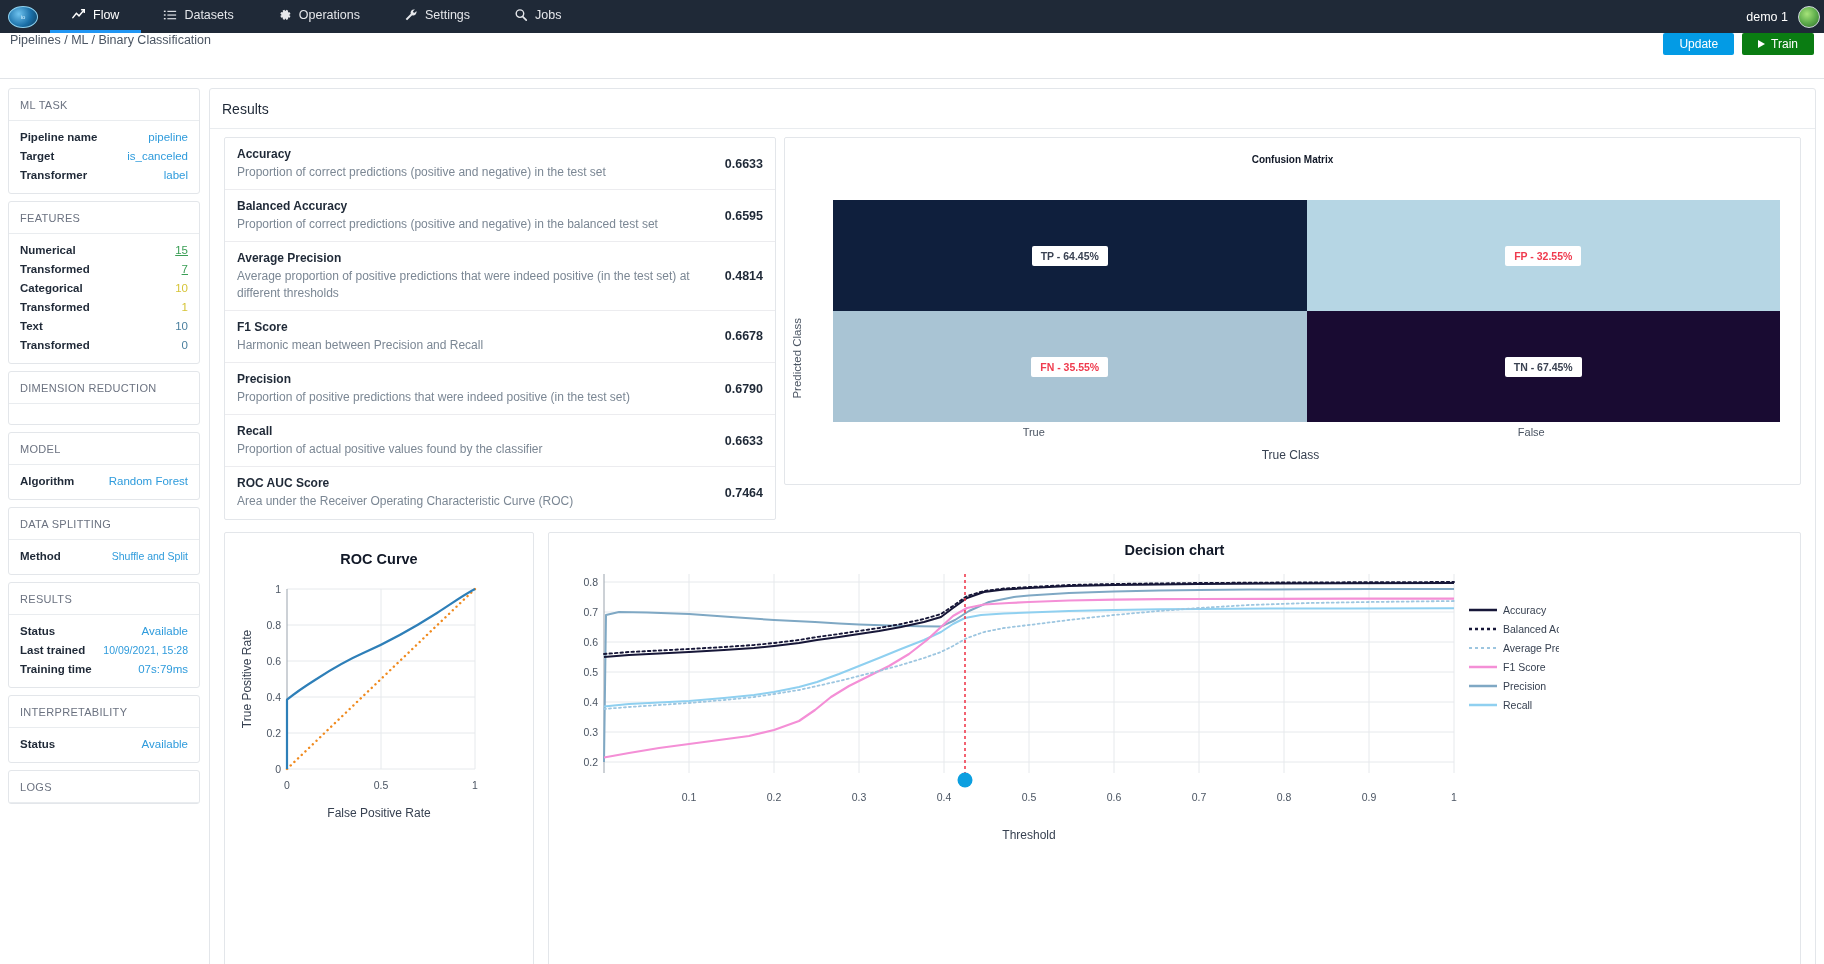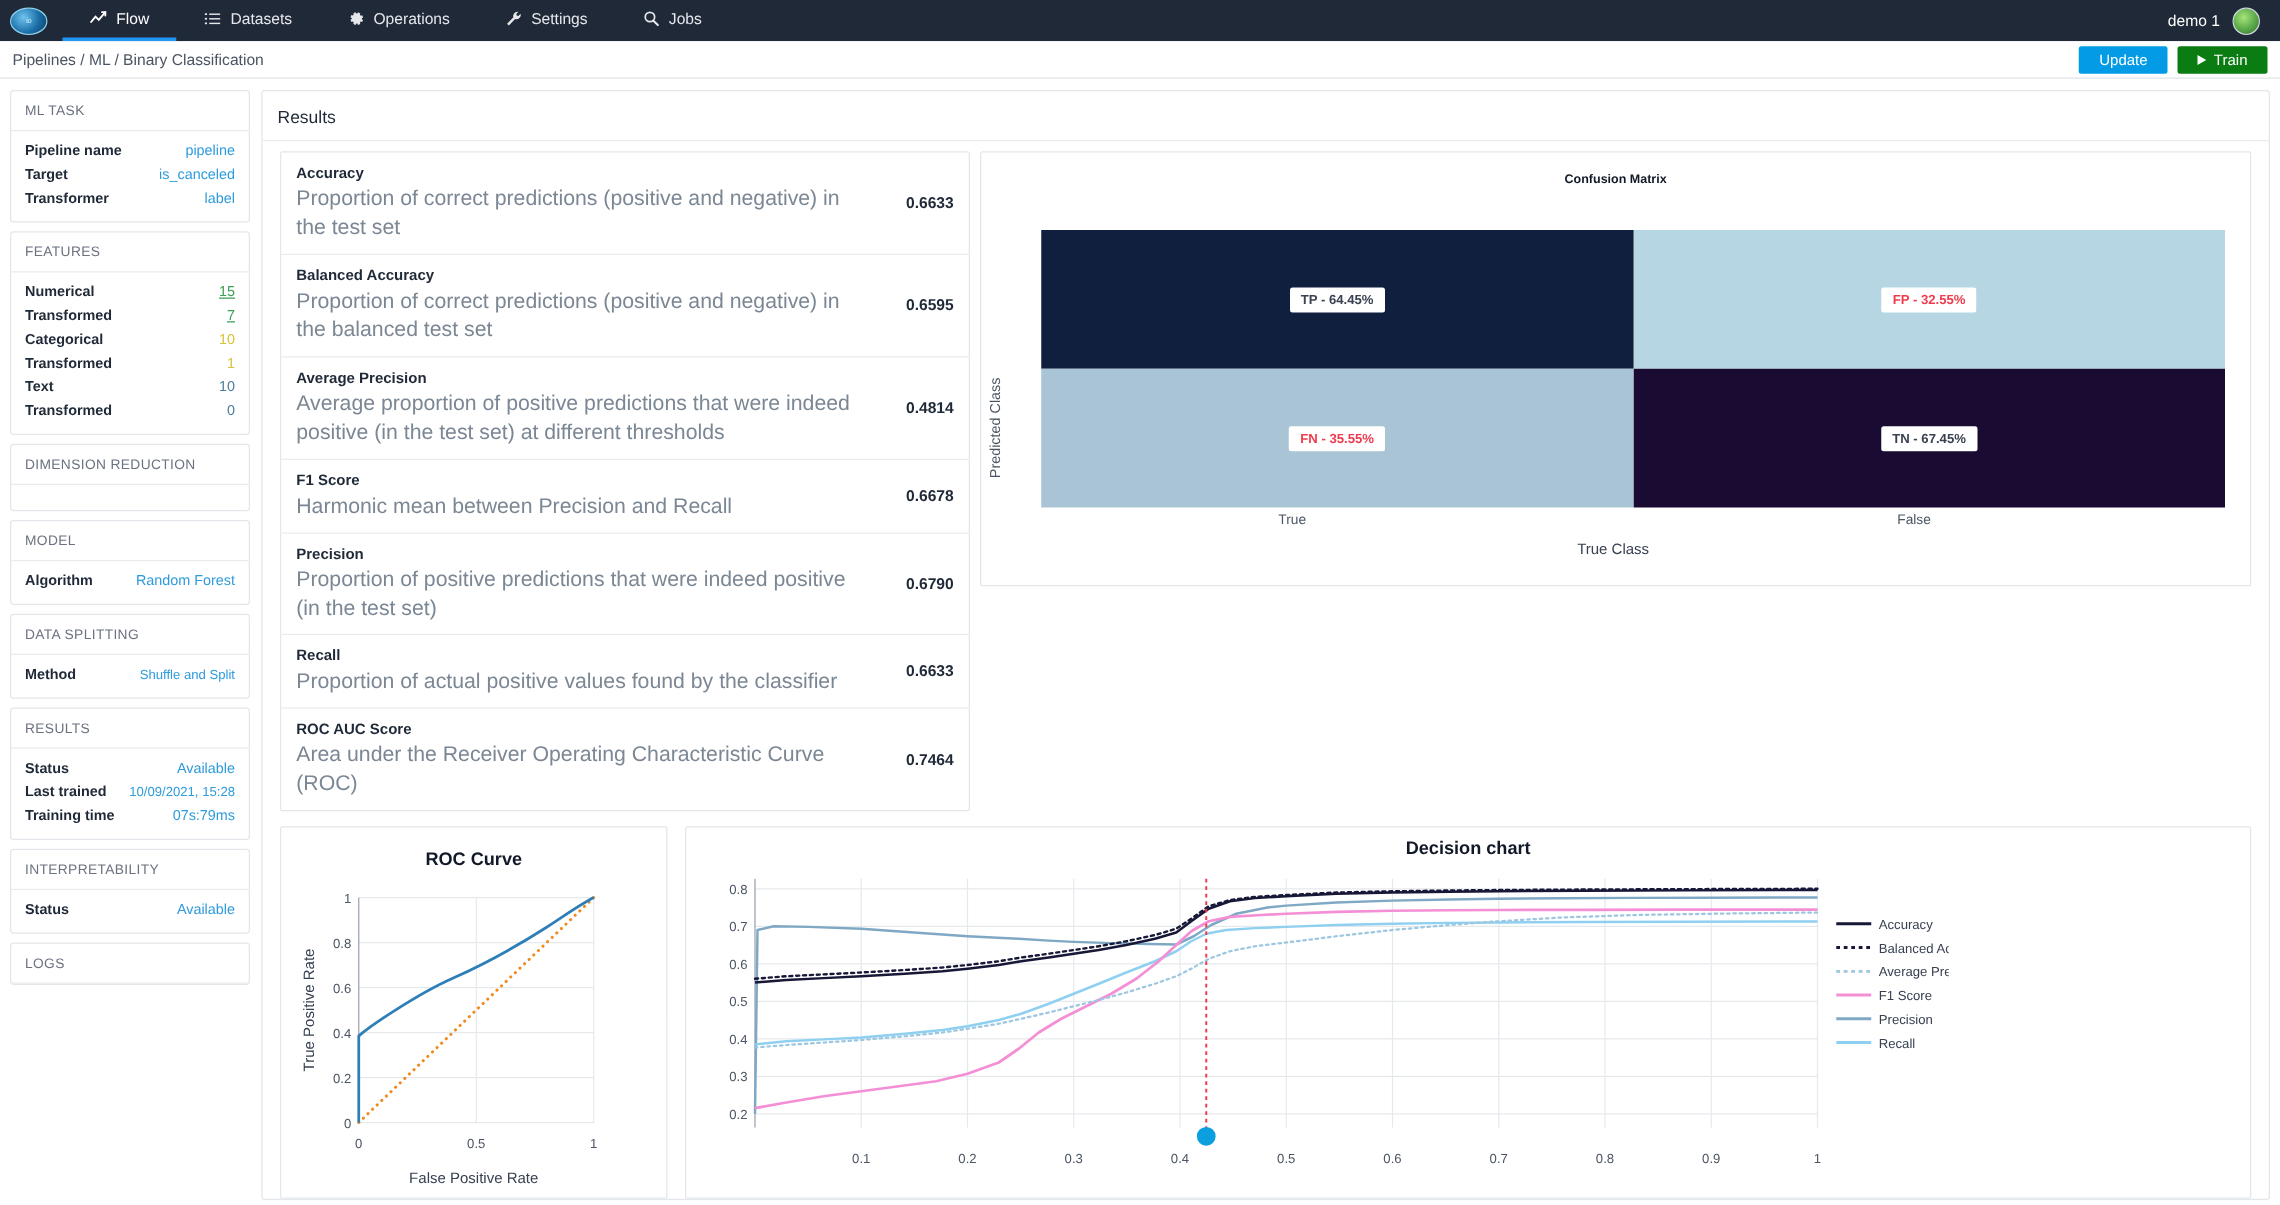--- a/index.html
+++ b/index.html
@@ -36,34 +36,34 @@
     padding: 0 22px;
     font-size: 12.5px;
     color: #e5e7eb;
     cursor: pointer;
     border-bottom: 3px solid transparent;
   }
   .nav-item.active { border-bottom-color: #2196f3; color: #ffffff; }
   .nav-icon { display: inline-flex; width: 14px; height: 14px; align-items: center; justify-content: center; }
   .nav-icon svg { display: block; }
   .topnav-right {
-    margin-left: auto; display: flex; align-items: center; gap: 10px; padding-right: 16px;
+    margin-left: auto; display: flex; align-items: center; gap: 10px; padding-right: 4px;
   }
   .user-label { font-size: 12.5px; color: #ffffff; }
   .avatar {
     width: 22px; height: 22px; border-radius: 50%;
     background: radial-gradient(circle at 40% 35%, #a7e37a 0%, #5fae4d 50%, #2f6e2a 100%);
     border: 1px solid #cfd8dc;
   }
 
   
   .crumbbar {
-    height: 30px; background: #ffffff;
+    height: 46px; background: #ffffff;
     border-bottom: 1px solid #e1e4e8;
-    display: flex; align-items: center;
+    display: flex; align-items: flex-start;
     padding: 0 10px;
     position: relative;
   }
   .crumb { font-size: 12.5px; color: #4b5563; }
   .crumb-actions { margin-left: auto; display: flex; gap: 8px; align-items: center; }
   .btn {
     height: 22px; border: none; border-radius: 2px;
     font-size: 12px; color: #ffffff; cursor: pointer;
     display: inline-flex; align-items: center; justify-content: center;
     padding: 0 16px;
@@ -145,21 +145,21 @@
   }
   .metric-row {
     display: flex; align-items: center;
     border-bottom: 1px solid #ececef;
     padding: 9px 12px;
     min-height: 50px;
   }
   .metric-row:last-child { border-bottom: none; }
   .metric-text { flex: 1 1 auto; padding-right: 10px; }
   .metric-name { font-size: 12px; font-weight: bold; color: #1f2937; margin-bottom: 3px; }
-  .metric-desc { font-size: 17px; color: #7b8794; line-height: 1.35; }
+  .metric-desc { font-size: 12px; color: #7b8794; line-height: 1.35; }
   .metric-val { font-size: 12.5px; font-weight: bold; color: #1f2937; flex: 0 0 58px; text-align: right; }
 
   
   .cm-card {
     flex: 1 1 auto;
     margin: 0 14px 0 0;
     border: 1px solid #e3e6ea;
     border-radius: 2px;
     background: #fff;
     position: relative;

